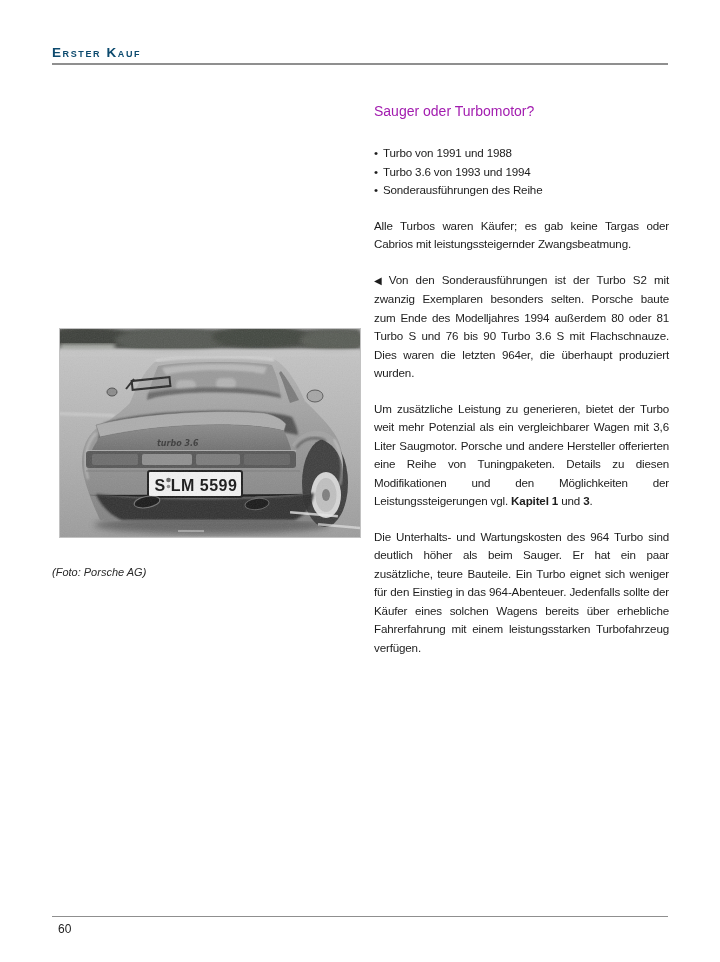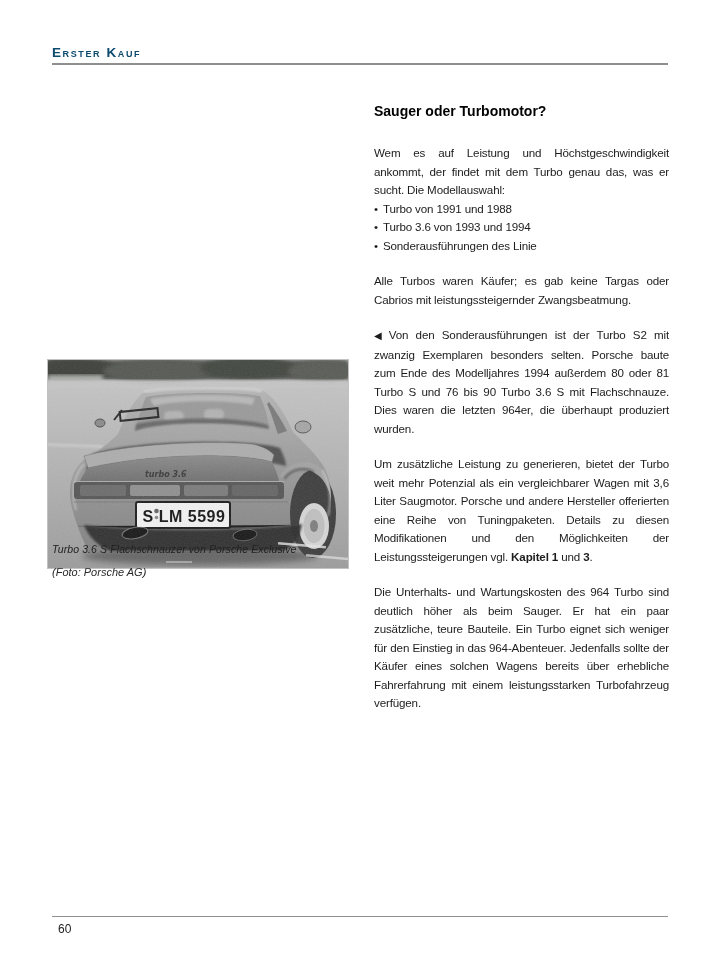--- a/index.html
+++ b/index.html
@@ -23,39 +23,39 @@
   .header-rule {
     position: absolute; left: 52px; top: 63px;
     width: 616px; height: 2px; background: #8f8f8f;
   }
 
   
   .article-column {
     position: absolute; left: 374px; top: 103px; width: 295px;
   }
   .article-heading {
-    font-size: 14px; font-weight: bold; line-height: 17px;
-    margin: 0 0 24px 0; color: #000000;
+    font-size: 14px; font-weight: normal; line-height: 17px;
+    margin: 0 0 24px 0; color: #a21caf;
   }
   .article-column p, .article-column ul {
     font-size: 11.6px; line-height: 18.5px; letter-spacing: -0.15px;
     text-align: justify; hyphens: auto; color: #1c1c1c;
     margin: 0 0 17px 0;
   }
   .article-column p.no-gap { margin-bottom: 0; }
   .article-column ul { list-style: none; text-align: left; }
   .bullet-marker { margin-right: 5px; }
   .ref-marker { margin-right: 3px; font-size: 10px; }
   .bold-ref { font-weight: bold; }
 
   
   .figure-photo {
-    position: absolute; left: 48px; top: 329px;
+    position: absolute; left: 60px; top: 329px;
     width: 300px; height: 208px;
-    outline: 1px solid #c2c2c2; overflow: hidden; background: #b5b5b5; margin-top: 31px;
+    outline: 1px solid #c2c2c2; overflow: hidden; background: #b5b5b5;
   }
   .figure-photo svg { display: block; }
   .figure-caption {
     position: absolute; left: 52px; top: 543px;
     font-size: 10.5px; font-style: italic; color: #222222;
     letter-spacing: 0.1px;
   }
   .figure-credit {
     position: absolute; left: 52px; top: 566px;
     font-size: 11px; font-style: italic; color: #2a2a2a;
@@ -75,26 +75,25 @@
 <body>
 
 <div class="page">
 
   <div class="running-header">Erster Kauf</div>
   <div class="header-rule"></div>
 
   <div class="article-column">
     <h2 class="article-heading">Sauger oder Turbomotor?</h2>
 
-    <p class="no-gap">Wem es auf Leistung und Höchstgeschwindigkeit ankommt, der findet mit dem Turbo genau das, was er sucht. Die Modellauswahl:</p>
 
     <ul>
       <li><span class="bullet-marker">•</span><span>Turbo von 1991 und 1988</span></li>
       <li><span class="bullet-marker">•</span><span>Turbo 3.6 von 1993 und 1994</span></li>
-      <li><span class="bullet-marker">•</span><span>Sonderausführungen des Linie</span></li>
+      <li><span class="bullet-marker">•</span><span>Sonderausführungen des Reihe</span></li>
     </ul>
 
     <p>Alle Turbos waren Käufer; es gab keine Targas oder Cabrios mit leistungssteigernder Zwangsbeatmung.</p>
 
     <p><span class="ref-marker">◀</span><span>Von den Sonderausführungen ist der Turbo S2 mit zwanzig Exemplaren besonders selten. Porsche baute zum Ende des Modelljahres 1994 außerdem 80 oder 81 Turbo S und 76 bis 90 Turbo 3.6 S mit Flachschnauze. Dies waren die letzten 964er, die überhaupt produziert wurden.</span></p>
 
     <p><span>Um zusätzliche Leistung zu generieren, bietet der Turbo weit mehr Potenzial als ein vergleichbarer Wagen mit 3,6 Liter Saugmotor. Porsche und andere Hersteller offerierten eine Reihe von Tuningpaketen. Details zu diesen Modifikationen und den Möglichkeiten der Leistungssteigerungen vgl. </span><span class="bold-ref">Kapitel 1</span><span> und </span><span class="bold-ref">3</span><span>.</span></p>
 
 
     <p>Die Unterhalts- und Wartungskosten des 964 Turbo sind deutlich höher als beim Sauger. Er hat ein paar zusätzliche, teure Bauteile. Ein Turbo eignet sich weniger für den Einstieg in das 964-Abenteuer. Jedenfalls sollte der Käufer eines solchen Wagens bereits über erhebliche Fahrerfahrung mit einem leistungsstarken Turbofahrzeug verfügen.</p>
@@ -218,19 +217,18 @@
       <g>
         <rect x="230" y="184" width="48" height="2.5" fill="#e6e6e6" opacity="0.8" transform="rotate(5 254 185)"></rect>
         <rect x="258" y="196" width="44" height="2.5" fill="#e3e3e3" opacity="0.7" transform="rotate(5 280 197)"></rect>
         <rect x="118" y="201" width="26" height="2" fill="#d8d8d8" opacity="0.5"></rect>
       </g>
 
       <rect x="0" y="0" width="300" height="208" filter="url(#grainF)" opacity="0.13"></rect>
     </svg>
   </div>
 
-  <div class="figure-caption">Turbo 3.6 S Flachschnauzer von Porsche Exclusive</div>
   <div class="figure-credit">(Foto: Porsche AG)</div>
 
   <div class="footer-rule"></div>
   <div class="page-number">60</div>
 
 </div>
 
 </body></html>

